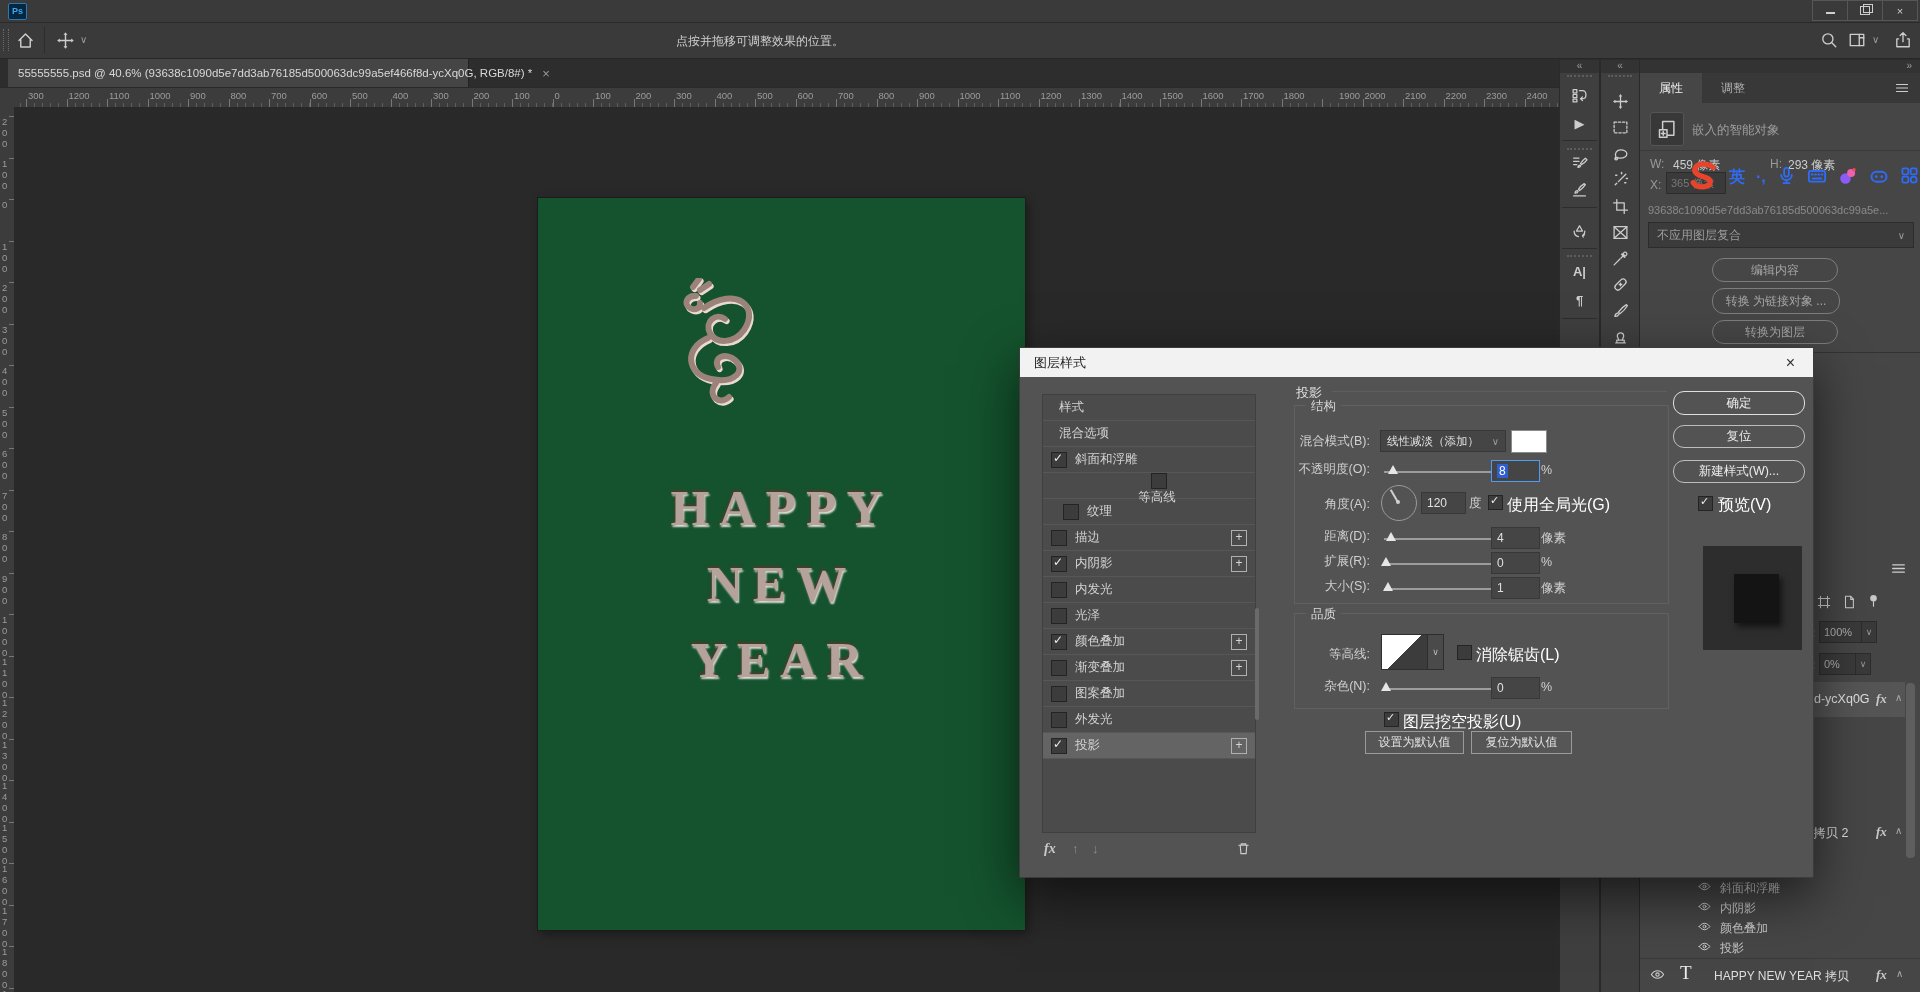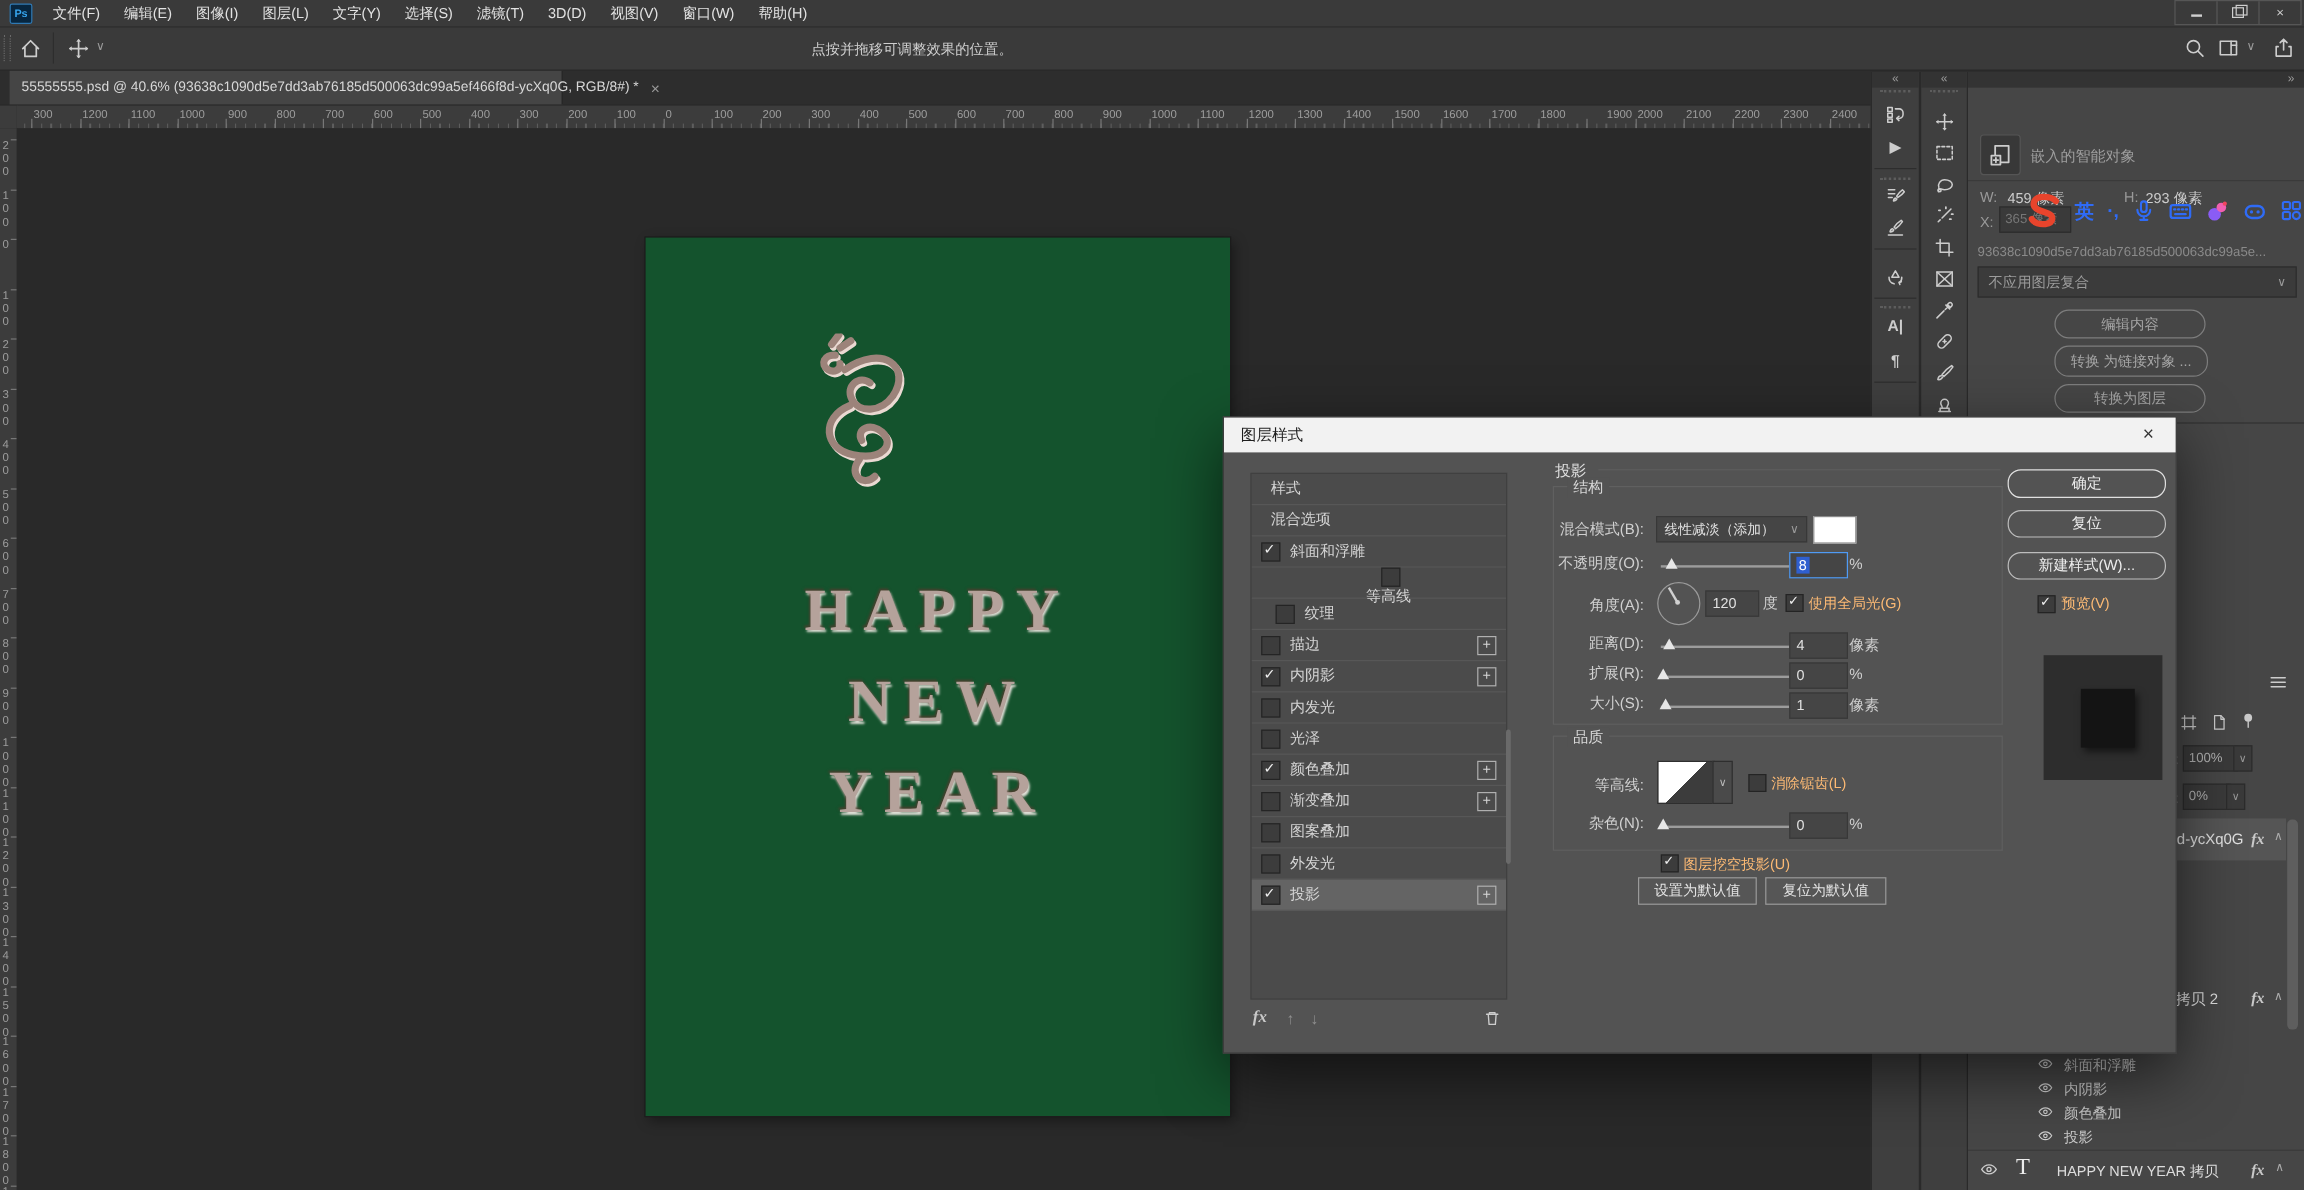--- a/index.html
+++ b/index.html
@@ -100,42 +100,29 @@
   .unit{position:absolute;color:#d0d0d0;font-size:12.5px;}
   .track{position:absolute;height:2px;background:#9c9c9c;}
   .thumb{position:absolute;width:0;height:0;border-left:5px solid transparent;
          border-right:5px solid transparent;border-bottom:9px solid #e6e6e6;}
   .pill{position:absolute;border:1px solid #bdbdbd;border-radius:11px;color:#ececec;font-size:12.5px;
         display:flex;align-items:center;justify-content:center;background:transparent;}
   .sqbtn{position:absolute;border:1px solid #9a9a9a;background:#565656;color:#e2e2e2;font-size:12px;
          display:flex;align-items:center;justify-content:center;}
   .dcb{position:absolute;width:13px;height:13px;background:#3c3c3c;border:1px solid #242424;}
   .dcb.on:after{content:"✓";position:absolute;left:1px;top:-2px;color:#f0f0f0;font-size:11px;}
-  .dcblabel{position:absolute;color:#fdba74;font-size:12px;}
+  .dcblabel{position:absolute;color:#ffffff;font-size:16px;}
 </style>
 </head>
 <body>
 
 <div id="root">
 
   <div id="menubar">
     <div id="pslogo">Ps</div>
-    <div id="menu-items" style="display:flex;">
-        <div class="menu-item">文件(F)</div>
-        <div class="menu-item">编辑(E)</div>
-        <div class="menu-item">图像(I)</div>
-        <div class="menu-item">图层(L)</div>
-        <div class="menu-item">文字(Y)</div>
-        <div class="menu-item">选择(S)</div>
-        <div class="menu-item">滤镜(T)</div>
-        <div class="menu-item">3D(D)</div>
-        <div class="menu-item">视图(V)</div>
-        <div class="menu-item">窗口(W)</div>
-        <div class="menu-item">帮助(H)</div>
-      </div>
     <div id="winbtns">
       <div class="winbtn">
           <span class="min-glyph"></span>
         </div>
       <div class="winbtn">
           <span class="restore-glyph"></span>
         </div>
       <div class="winbtn">×</div>
     </div>
   </div>
@@ -482,20 +469,27 @@
           <path d="M9.8 11.5c0-2 1.2-2.4 1.2-4a3 3 0 10-6 0c0 1.6 1.2 2 1.2 4"></path>
         </svg>
       </div>
       <div class="grip" style="top: 15px;"></div>
     </div>
 
   <div id="rightdock">
     <div id="dock-head">
       <div class="abs" style="right:8px;top:0;color:#9c9c9c;font-size:10px;line-height:12px;">»</div>
     </div>
+    <div id="props-tabs">
+      <div class="ptab active" style="left:0;">属性</div>
+      <div class="ptab inactive" style="left:62px;">调整</div>
+      <div class="abs" style="right:10px;top:7px;"><svg width="16" height="16" viewBox="0 0 16 16" fill="none" stroke="#cdcdcd" stroke-width="1.2" stroke-linecap="round" stroke-linejoin="round">
+            <path d="M2.5 4.5h11M2.5 8h11M2.5 11.5h11"></path>
+          </svg></div>
+    </div>
 
     <div class="abs" style="left:10px;top:52px;width:32px;height:32px;background:#383838;border:1px solid #555;border-radius:3px;display:flex;align-items:center;justify-content:center;">
         <svg width="20" height="20" viewBox="0 0 16 16" fill="none" stroke="#cdcdcd" stroke-width="1.2" stroke-linecap="round" stroke-linejoin="round">
           <rect x="4.5" y="2" width="9" height="11"></rect>
           <rect x="2" y="8.5" width="6" height="6" fill="#383838"></rect>
           <path d="M3.5 11.5h3M5 10v3"></path>
         </svg>
       </div>
     <div class="abs" style="left:52px;top:62px;color:#9e9e9e;font-size:12.5px;">嵌入的智能对象</div>
     <div class="abs" style="left:0;top:90px;width:280px;height:1px;background:#3a3a3a;"></div>

